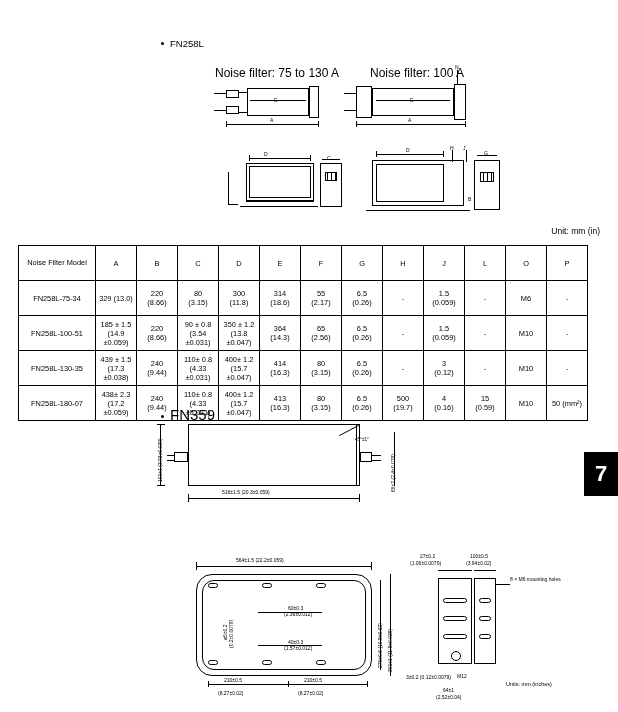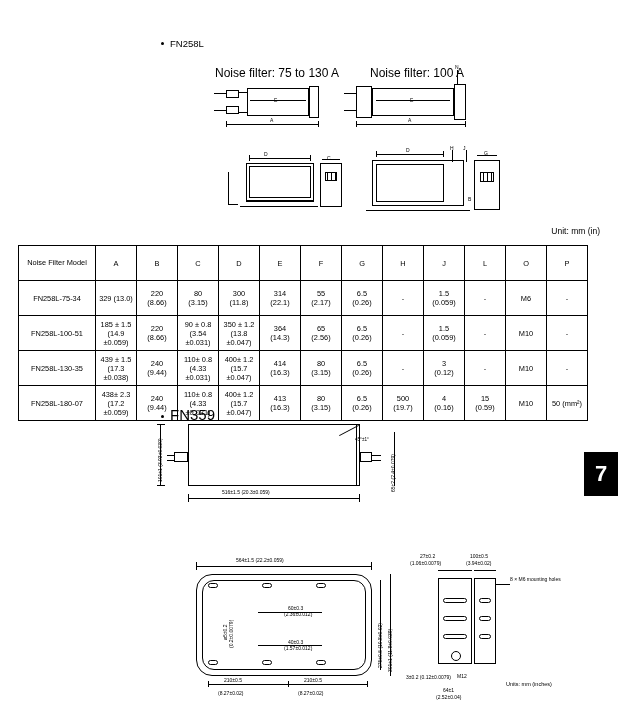--- a/index.html
+++ b/index.html
@@ -184,21 +184,21 @@
         <th>P</th>
       </tr>
     </thead>
     <tbody>
       <tr>
         <td class="model">FN258L-75-34</td>
         <td class="dcell"><span>329 (13.0)</span><span class="l2"></span></td>
         <td class="dcell"><span>220</span><span class="l2">(8.66)</span></td>
         <td class="dcell"><span>80</span><span class="l2">(3.15)</span></td>
         <td class="dcell"><span>300</span><span class="l2">(11.8)</span></td>
-        <td class="dcell"><span>314</span><span class="l2">(22.1)</span></td>
+        <td class="dcell"><span>314</span><span class="l2">(18.6)</span></td>
         <td class="dcell"><span>55</span><span class="l2">(2.17)</span></td>
         <td class="dcell"><span>6.5</span><span class="l2">(0.26)</span></td>
         <td class="dcell"><span>-</span><span class="l2"></span></td>
         <td class="dcell"><span>1.5</span><span class="l2">(0.059)</span></td>
         <td class="dcell"><span>-</span><span class="l2"></span></td>
         <td class="dcell"><span>M6</span><span class="l2"></span></td>
         <td class="dcell"><span>-</span><span class="l2"></span></td>
       </tr>
       <tr>
         <td class="model">FN258L-100-51</td>

